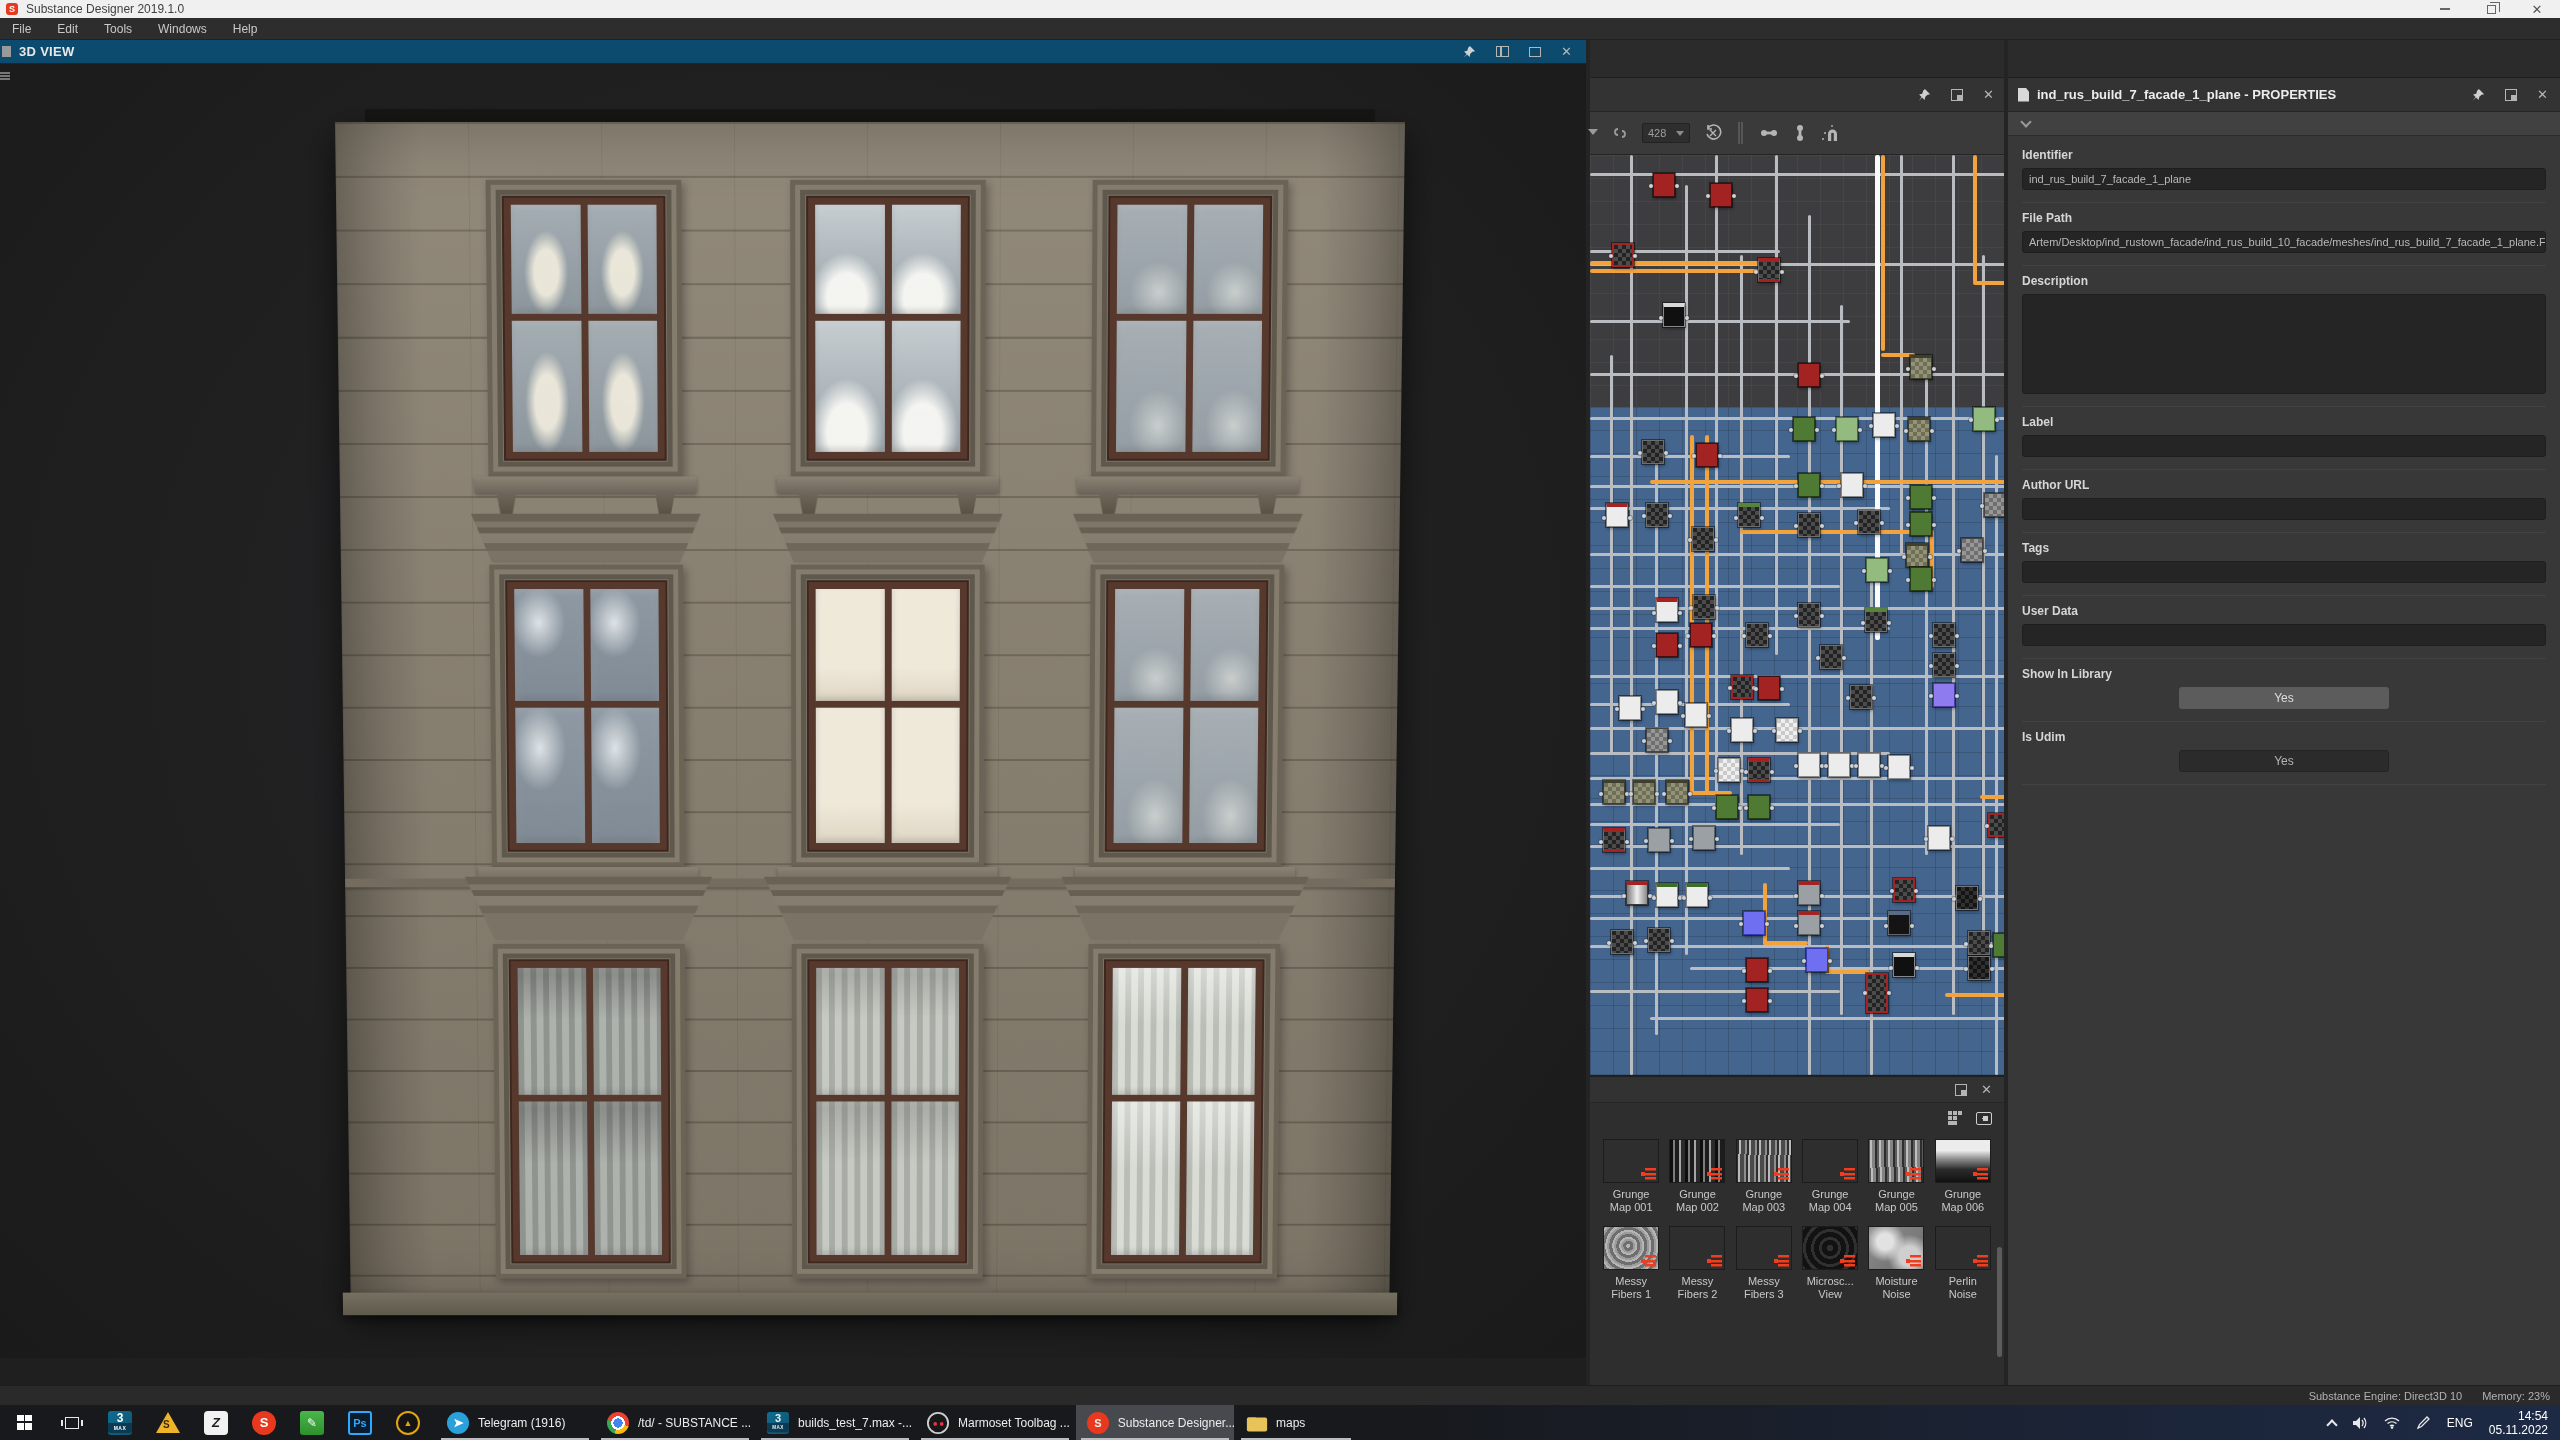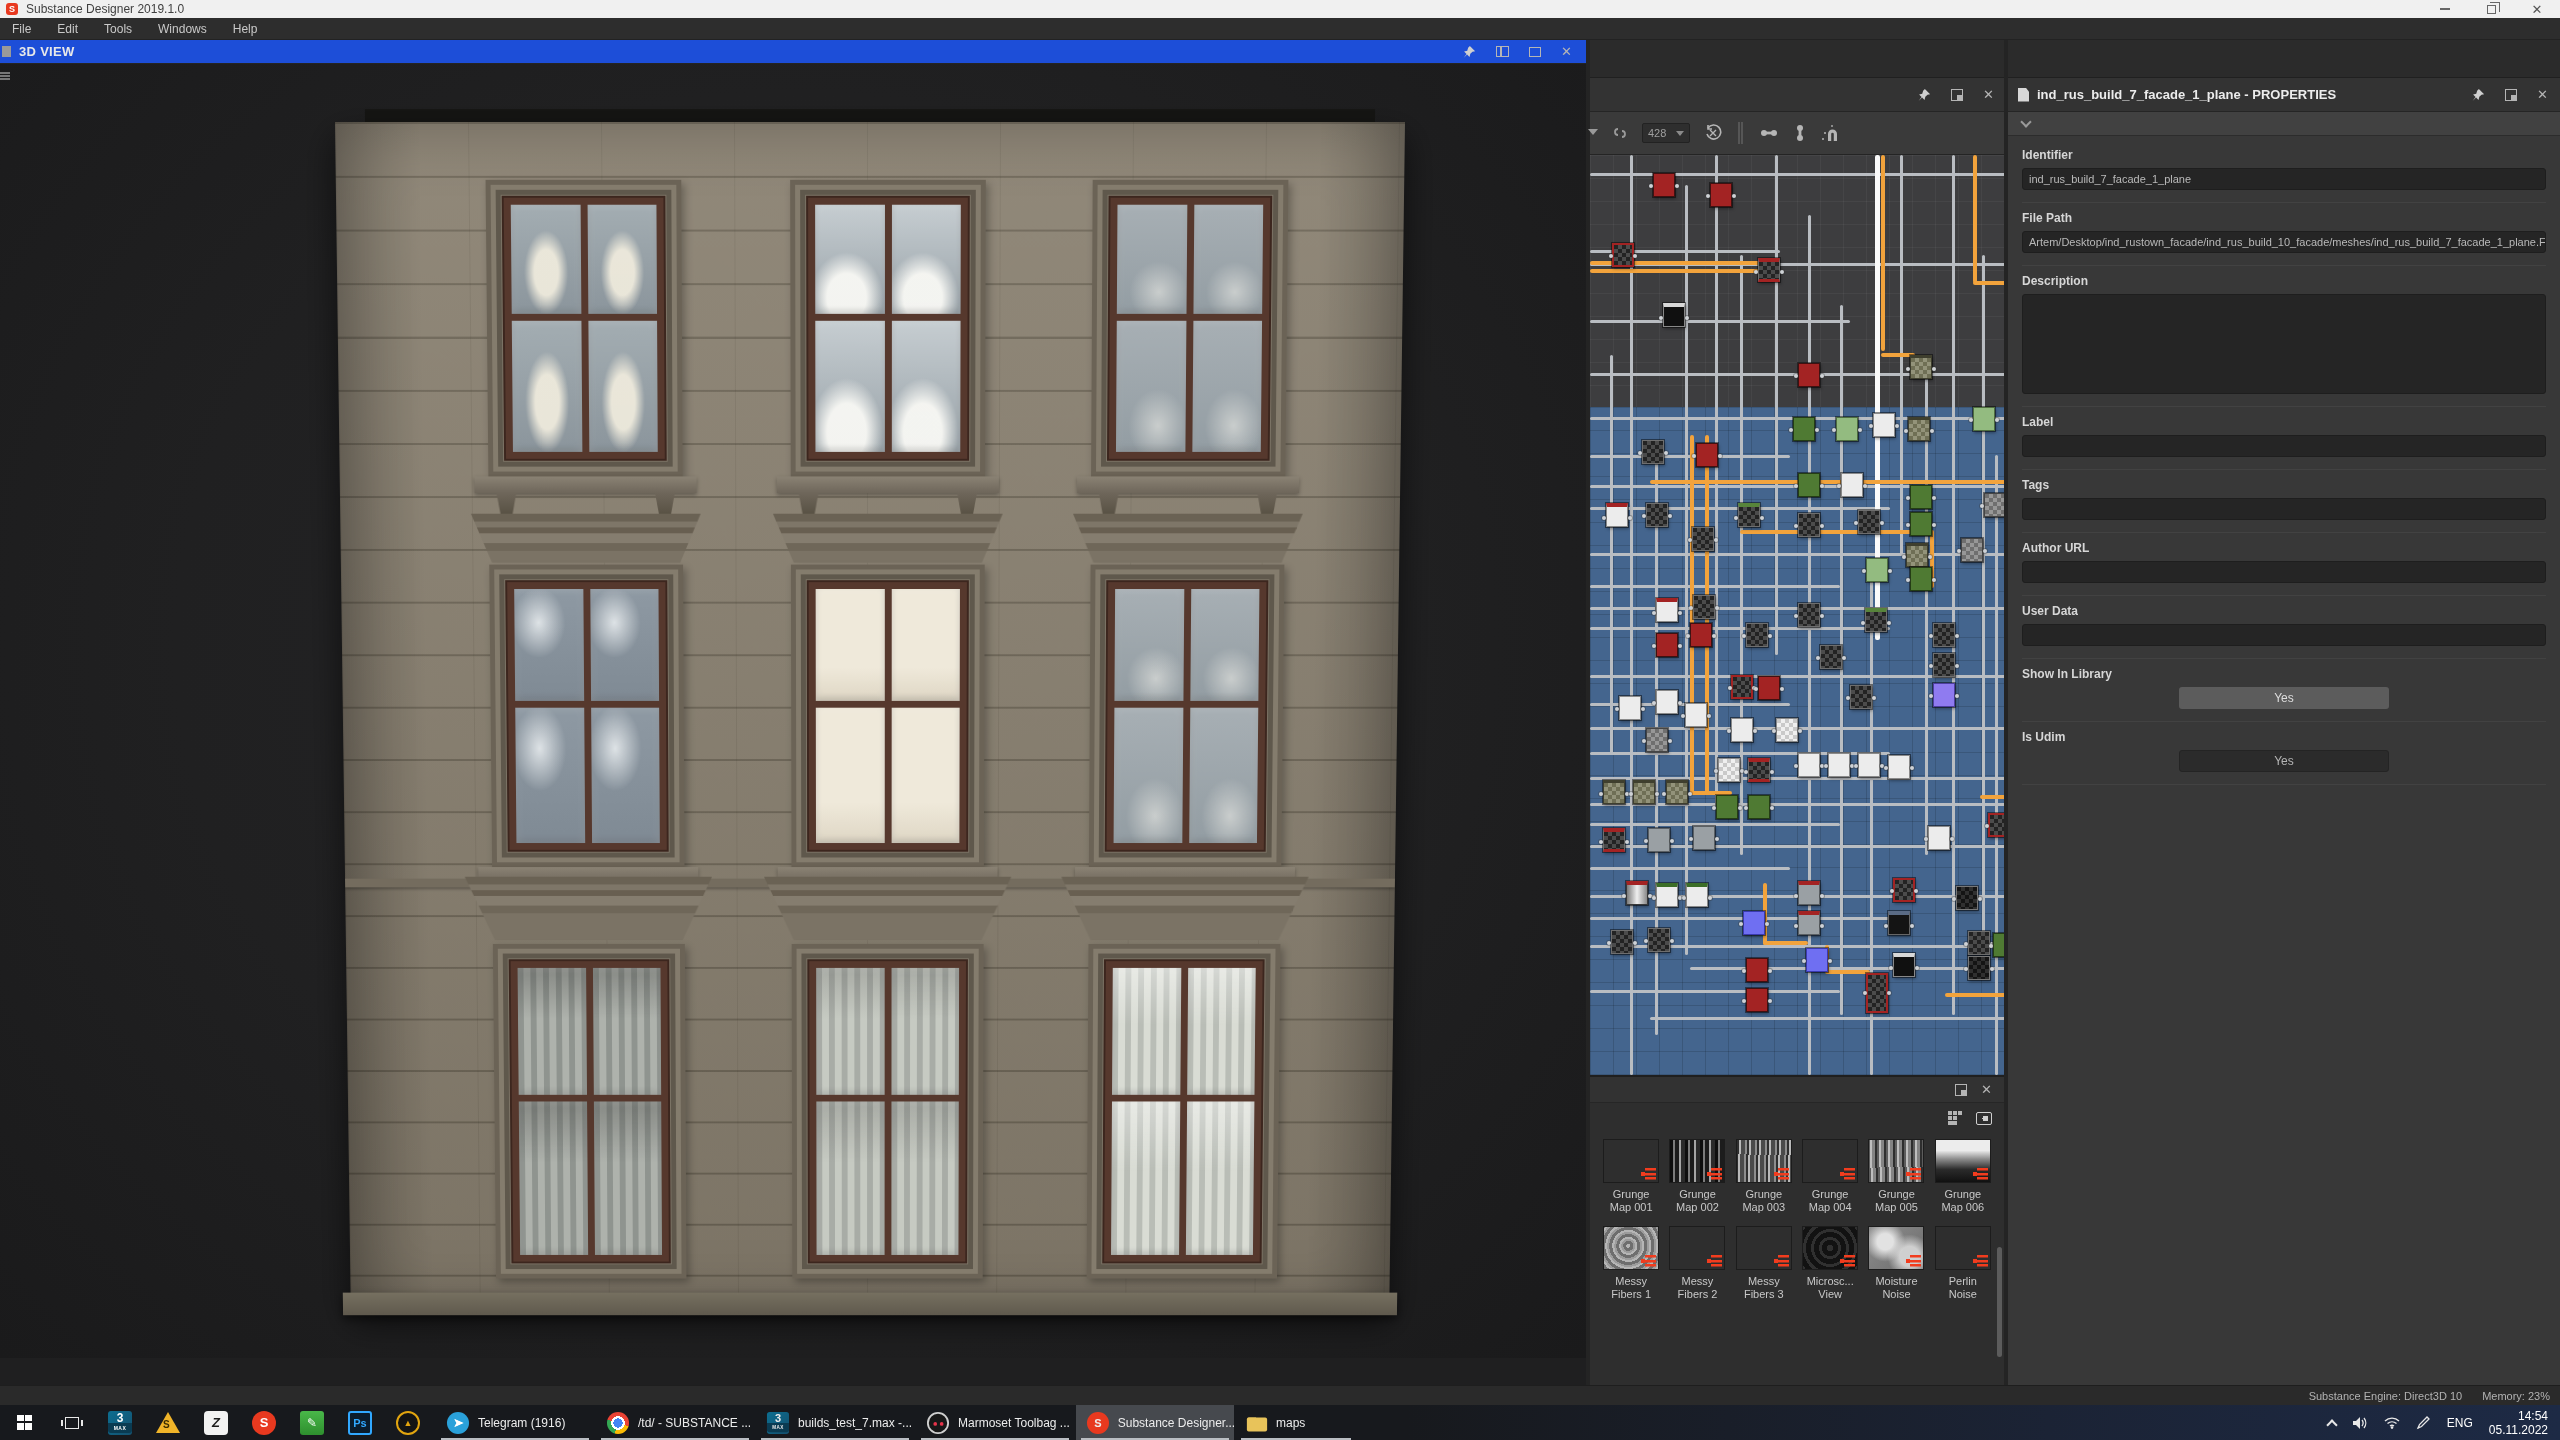--- a/index.html
+++ b/index.html
@@ -16,21 +16,21 @@
   .wc .res{width:9px;height:9px;border:1.5px solid #666;position:relative}
   .wc .res::before{content:"";position:absolute;left:2px;top:-4px;width:9px;height:9px;border:1.5px solid #666;border-bottom:none;border-left:none}
   .wc .cls{font-size:13px;color:#555;line-height:1}
 
   
   .menubar{position:absolute;left:0;top:18px;width:2560px;height:22px;background:#2d2d2d;display:flex;align-items:center;gap:26px;padding-left:12px;border-bottom:1px solid #222;z-index:39}
   .menubar span{font-size:12px;color:#c9c9c9}
 
   
   .p3d{position:absolute;left:0;top:40px;width:1586px;height:1345px;background:#1f1f20}
-  .p3d-header{height:24px;background:#1d4ed8;display:flex;align-items:center;border-bottom:1px solid #242424}
+  .p3d-header{height:24px;background:#0c4a6e;display:flex;align-items:center;border-bottom:1px solid #242424}
   .panel-mini-icon{width:9px;height:11px;background:#9a9a9a;margin-left:2px}
   .p3d-header .ttl{font-size:13px;font-weight:bold;color:#e8e8e8;margin-left:8px;letter-spacing:.3px}
   .hdr-icons{margin-left:auto;display:flex;align-items:center;gap:20px;margin-right:14px}
   .ic-dock{width:12px;height:12px;border:1.5px solid #b5b5b5;position:relative}
   .ic-dock::after{content:"";position:absolute;right:0;bottom:0;width:5px;height:5px;background:#b5b5b5}
   .ic-split{width:13px;height:11px;border:1.5px solid #b5b5b5;position:relative}
   .ic-split::after{content:"";position:absolute;left:3px;top:0;width:1.5px;height:100%;background:#b5b5b5}
   .ic-max{width:12px;height:10px;border:1.5px solid #b5b5b5}
   .ic-x{color:#b5b5b5;font-size:13px;line-height:1}
   .p3d-menu{height:26px;background:#292929;display:flex;align-items:center;gap:24px;padding-left:4px;border-bottom:1px solid #1d1d1d}
@@ -729,25 +729,25 @@
         </div>
         <div class="fblock">
           <div class="flabel">Description</div>
           <div class="finput ftextarea"></div>
         </div>
         <div class="fblock">
           <div class="flabel">Label</div>
           <div class="finput"></div>
         </div>
         <div class="fblock">
+          <div class="flabel">Author URL</div>
+          <div class="finput"></div>
+        </div>
+        <div class="fblock">
           <div class="flabel">Tags</div>
-          <div class="finput"></div>
-        </div>
-        <div class="fblock">
-          <div class="flabel">Author URL</div>
           <div class="finput"></div>
         </div>
         <div class="fblock">
           <div class="flabel">User Data</div>
           <div class="finput"></div>
         </div>
         <div class="fblock">
           <div class="flabel">Show In Library</div>
           <div class="fbtn light">Yes</div>
         </div>

